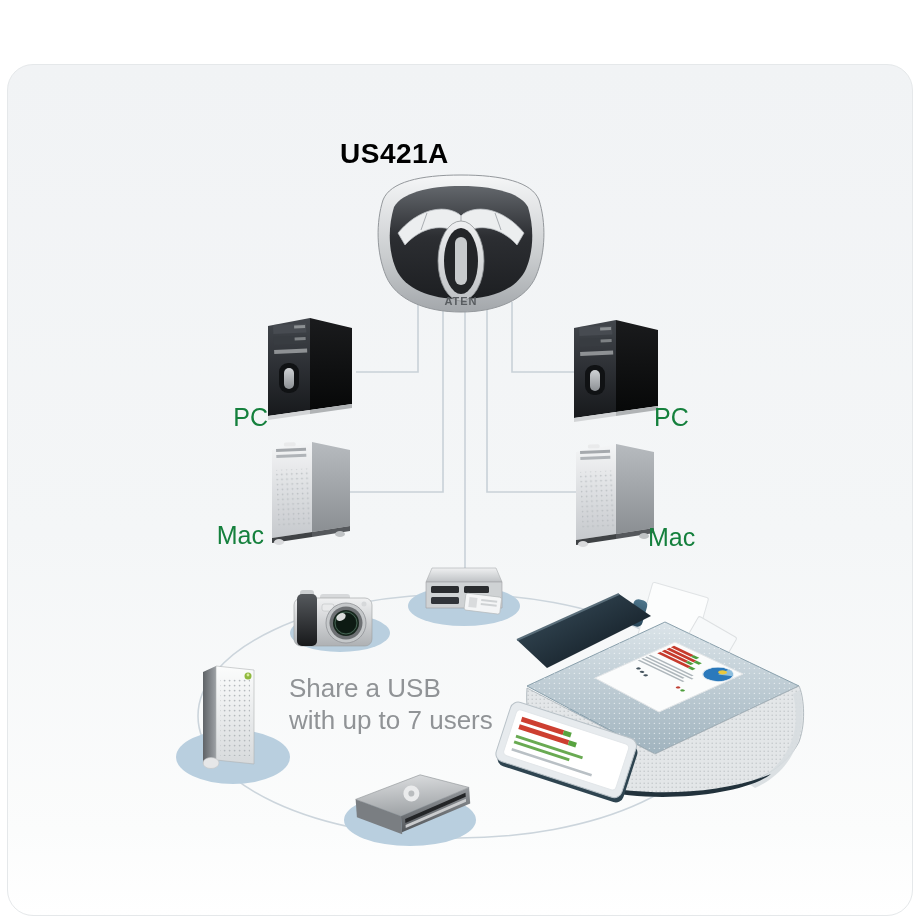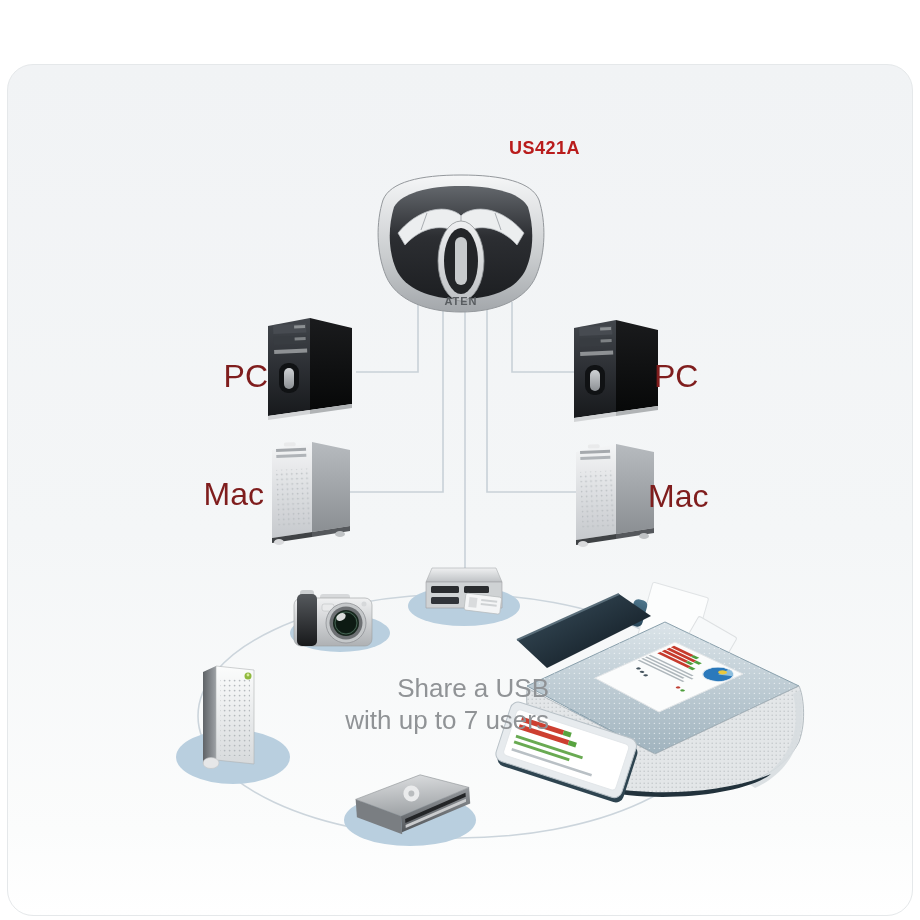--- a/index.html
+++ b/index.html
@@ -1,25 +1,25 @@
 <!DOCTYPE html>
 <html><head>
 <meta charset="utf-8">
 <style>
   html,body{margin:0;padding:0;background:#ffffff;}
   .stage{position:relative;width:920px;height:920px;background:#ffffff;overflow:hidden;
          font-family:"Liberation Sans", sans-serif;}
   .card{position:absolute;left:7px;top:64px;width:904px;height:850px;border-radius:26px;
         background:linear-gradient(180deg,#f1f3f5 0%,#f4f6f7 55%,#fbfcfc 90%,#ffffff 100%);
         border:1px solid #e5e8ea;}
-  .title{position:absolute;left:340px;top:138px;width:240px;text-align:right;
-         font-size:18px;font-weight:bold;color:#b91c1c;letter-spacing:.5px;}
-  .dev-label{position:absolute;font-size:32px;color:#7f1d1d;}
+  .title{position:absolute;left:340px;top:138px;width:240px;text-align:left;
+         font-size:28px;font-weight:bold;color:#000000;letter-spacing:.5px;}
+  .dev-label{position:absolute;font-size:25px;color:#15803d;margin-top:45px;}
   .lbl-right{width:88px;text-align:right;}
-  .caption{position:absolute;left:289px;top:672px;width:260px;text-align:right;
+  .caption{position:absolute;left:289px;top:672px;width:260px;text-align:left;
            font-size:26px;line-height:32px;color:#909396;}
   svg{position:absolute;left:0;top:0;}
 </style>
 </head>
 <body>
 
 <div class="stage">
   <div class="card"></div>
 
   <svg width="920" height="920" viewBox="0 0 920 920">

